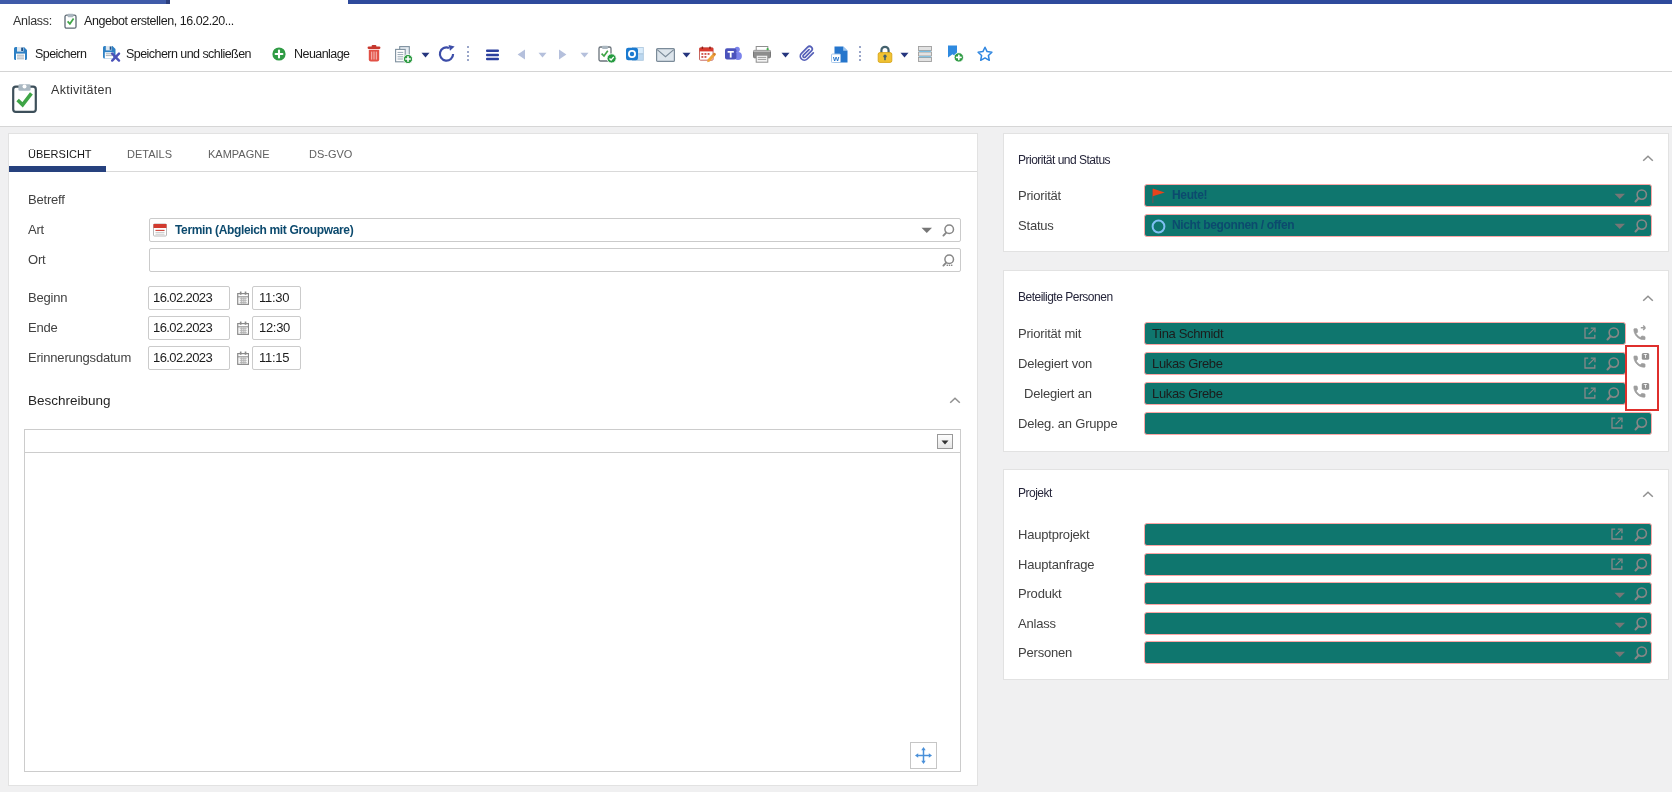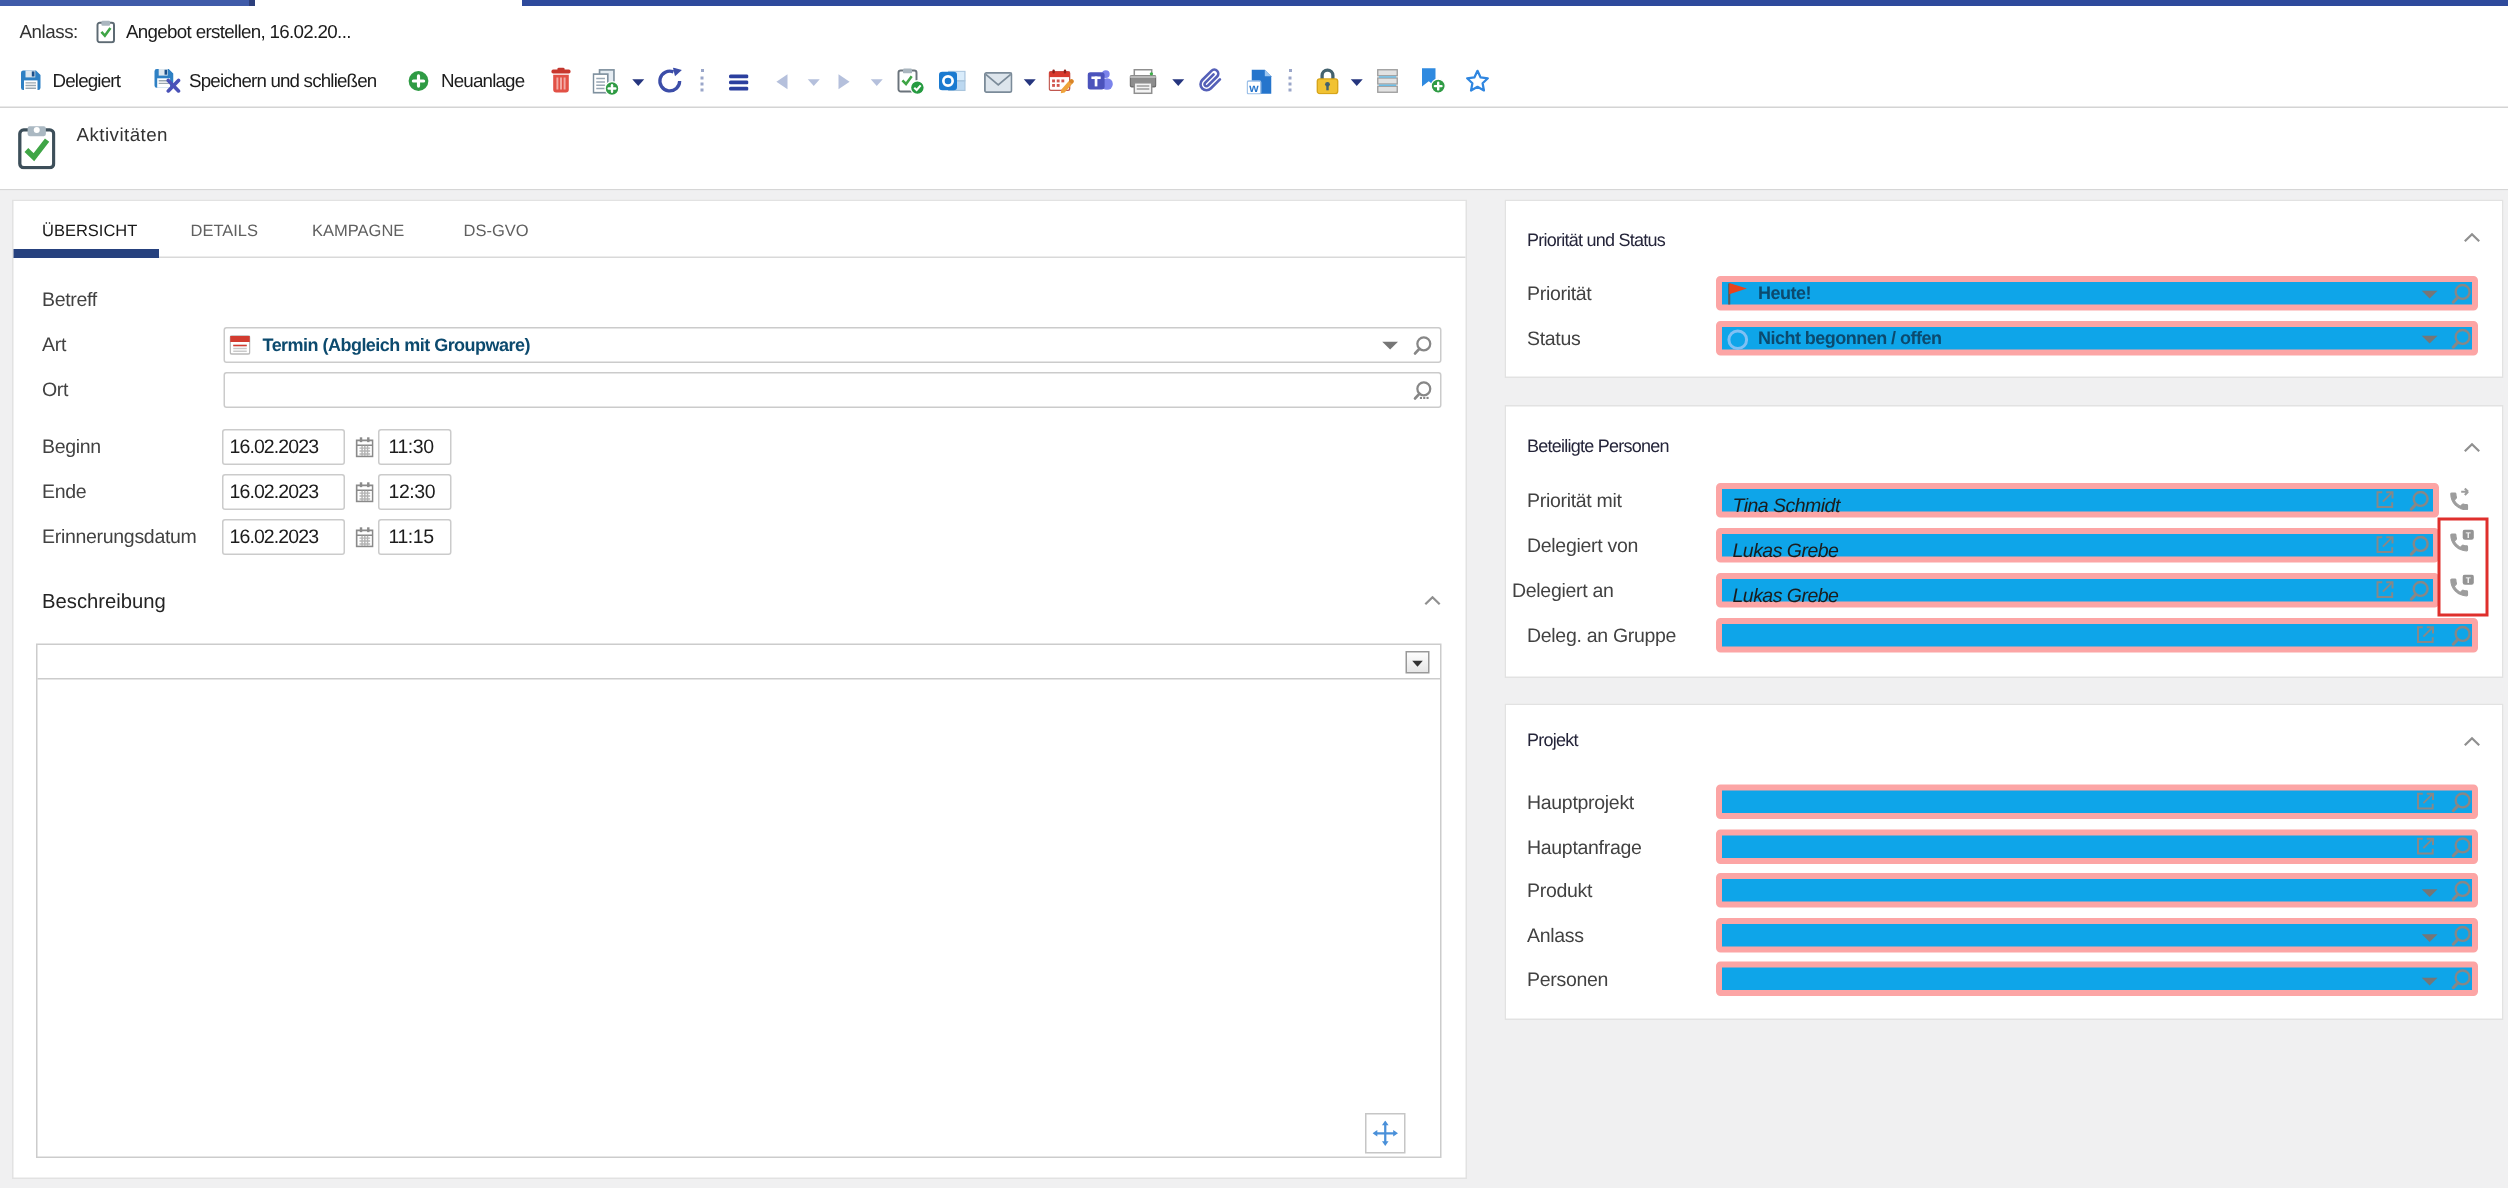--- a/index.html
+++ b/index.html
@@ -1,21 +1,21 @@
 <!DOCTYPE html>
 <html><head><meta charset="utf-8">
 <style>
 html,body{margin:0;padding:0;width:1672px;height:792px;overflow:hidden;background:#fff;font-family:"Liberation Sans",sans-serif;}
 .abs{position:absolute;}
 svg{display:block;}
 #page{position:relative;width:1672px;height:792px;}
 .lbl{font-size:13px;color:#424242;letter-spacing:-0.2px;}
 .txt{font-size:12px;color:#0c4a6e;letter-spacing:-0.35px;font-weight:bold;}
 .fldL{position:absolute;background:#fff;border:1px solid #cbcbcb;border-radius:2px;box-sizing:border-box;font-size:13px;color:#1c1c1c;letter-spacing:-0.35px;}
-.fldR{position:absolute;background:#0ea5e9;border:4px solid #fca5a5;border-radius:3px;box-sizing:border-box;font-size:13px;color:#1c1c1c;letter-spacing:-0.35px;font-style:italic;}
+.fldR{position:absolute;background:#0f766e;border:1px solid #fca5a5;border-radius:3px;box-sizing:border-box;font-size:13px;color:#1c1c1c;letter-spacing:-0.35px;}
 .card{position:absolute;background:#fff;border:1px solid #e2e2e2;box-sizing:border-box;}
 .hd{font-size:12px;color:#25253a;letter-spacing:-0.5px;}
 .tbtxt{font-size:12.5px;color:#1c1c1c;letter-spacing:-0.55px;}
 .dotsep{position:absolute;width:0;height:15px;border-left:2px dotted #9aa6c9;}
 </style></head>
 <body>
 <div id="page">
 
 <div class="abs" style="left:0;top:0;width:166px;height:4px;background:#3f5ba9"></div>
 <div class="abs" style="left:166px;top:0;width:4px;height:4px;background:#2c3f7c"></div>
@@ -38,21 +38,21 @@
         <rect x="4" y="1" width="6.5" height="4.6" fill="#dde7ef"></rect>
         <rect x="8.2" y="1.6" width="1.8" height="3.4" fill="#1b4f8a"></rect>
         <rect x="3" y="7.6" width="9" height="6.4" fill="#fff"></rect>
         <g stroke="#9aa7b1" stroke-width="0.9">
           <line x1="4" y1="9.2" x2="11" y2="9.2"></line>
           <line x1="4" y1="11" x2="11" y2="11"></line>
           <line x1="4" y1="12.8" x2="11" y2="12.8"></line>
         </g>
       </svg>
     </div>
-<div class="abs tbtxt" style="left:35px;top:47px">Delegiert</div>
+<div class="abs tbtxt" style="left:35px;top:47px">Speichern</div>
 <div class="abs" style="left:102px;top:45px">
 <svg width="19" height="17" viewBox="0 0 19 17">
         <path d="M1 2.5 A1.5 1.5 0 0 1 2.5 1 H10.5 L13.5 4 V12 A1.5 1.5 0 0 1 12 13.5 H2.5 A1.5 1.5 0 0 1 1 12 Z" fill="#2e80c4"></path>
         <rect x="3.8" y="1" width="6" height="4.4" fill="#dde7ef"></rect>
         <rect x="7.7" y="1.5" width="1.7" height="3.3" fill="#1b4f8a"></rect>
         <rect x="2.8" y="7.2" width="8.6" height="6.3" fill="#fff"></rect>
         <g stroke="#9aa7b1" stroke-width="0.9">
           <line x1="3.8" y1="8.8" x2="10.6" y2="8.8"></line>
           <line x1="3.8" y1="10.6" x2="10.6" y2="10.6"></line>
         </g>
@@ -504,21 +504,21 @@
  <div class="abs" style="left:602px;top:86px">
         <svg width="14" height="14" viewBox="0 0 13 13">
           <use href="#mag"></use>
         </svg>
       </div>
  <div class="abs" style="left:628px;top:82px">
         <svg width="18" height="15" viewBox="0 0 18 15">
           <use href="#phT"></use>
         </svg>
       </div>
- <div class="abs lbl" style="left:4px;top:111px;height:23px;line-height:23px">Delegiert an</div>
+ <div class="abs lbl" style="left:20px;top:111px;height:23px;line-height:23px">Delegiert an</div>
  <div class="fldR" style="left:140px;top:111px;width:482px;height:23px;line-height:21px;padding-left:7px">Lukas Grebe</div>
  <div class="abs" style="left:580px;top:116px">
         <svg width="12" height="12" viewBox="0 0 12 12">
           <use href="#lnk"></use>
         </svg>
       </div>
  <div class="abs" style="left:602px;top:116px">
         <svg width="14" height="14" viewBox="0 0 13 13">
           <use href="#mag"></use>
         </svg>

